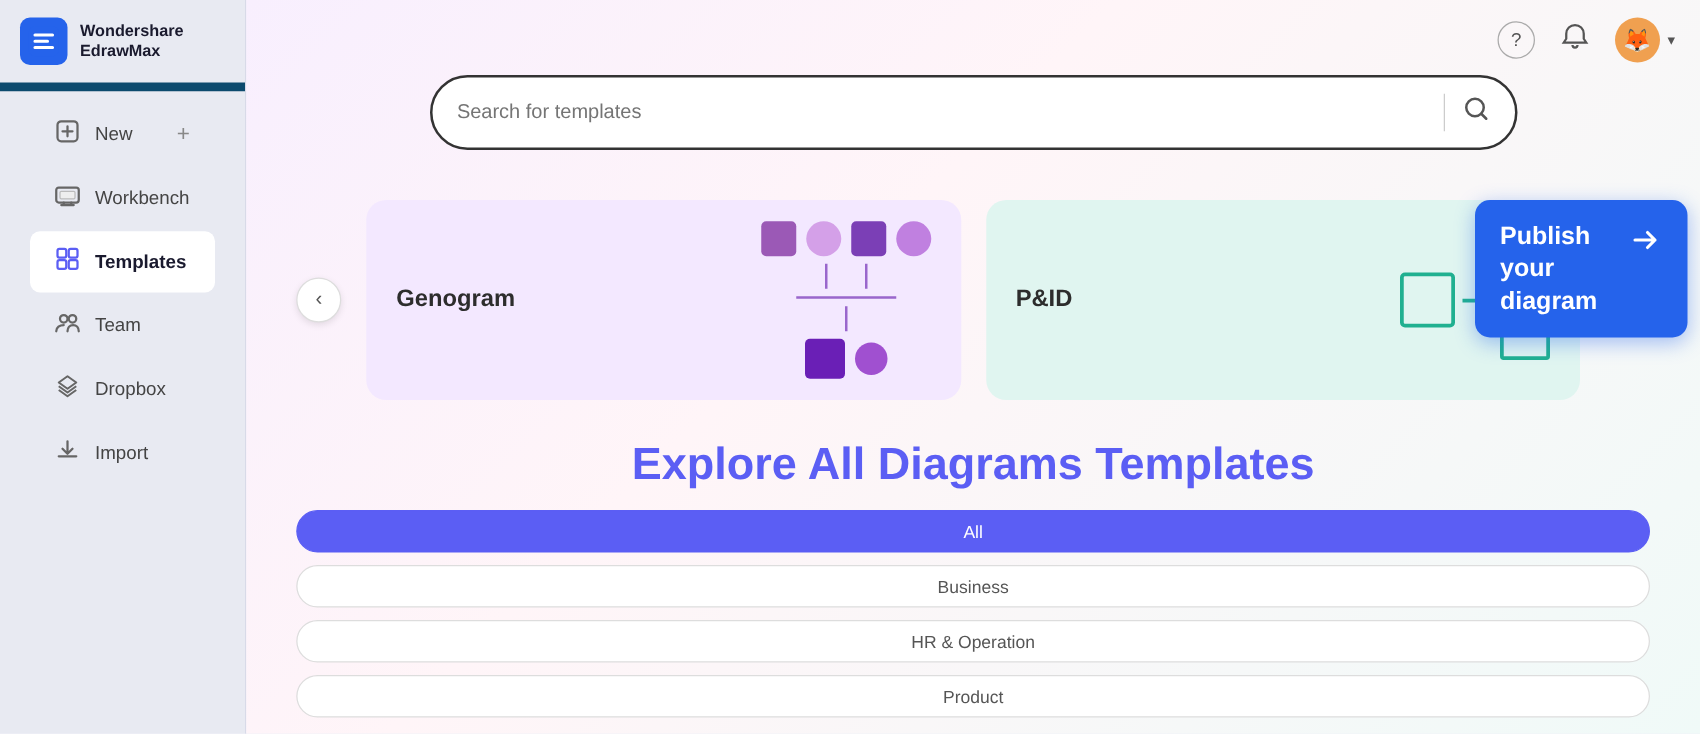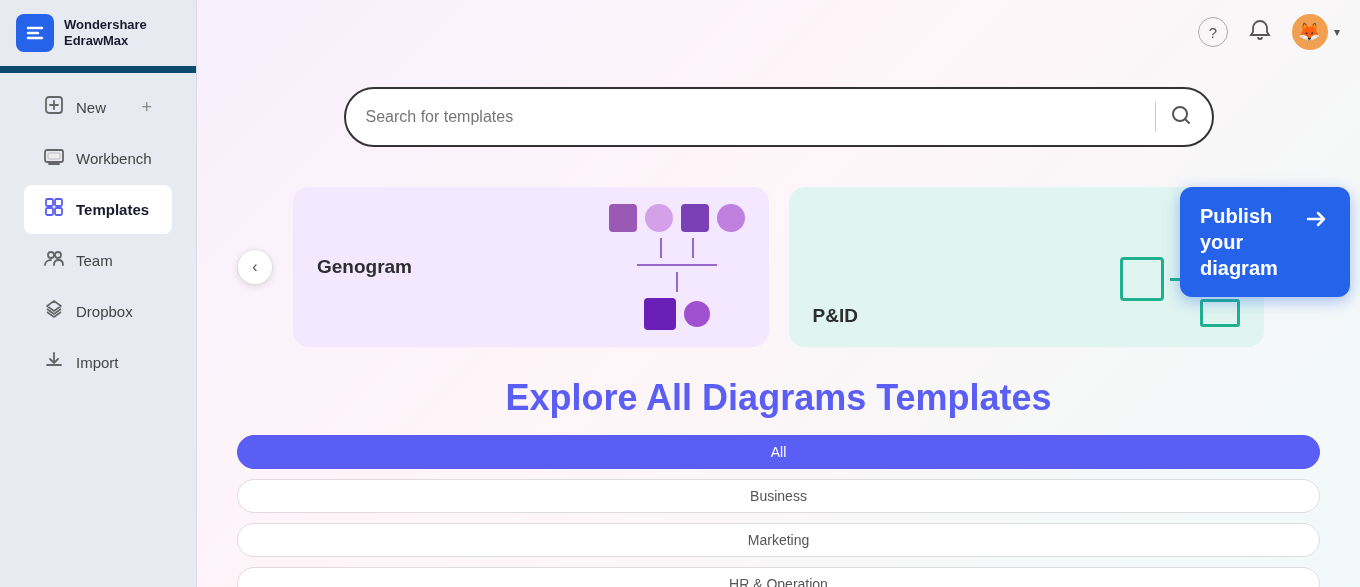--- a/index.html
+++ b/index.html
@@ -140,21 +140,20 @@
     #search-box {
       display: flex;
       align-items: center;
       background: white;
       border: 2px solid #333;
       border-radius: 30px;
       width: 870px;
       max-width: 100%;
       padding: 0 20px;
       height: 60px;
-      margin-top: 27px;
     }
     #search-input {
       flex: 1;
       border: none;
       outline: none;
       font-size: 16px;
       color: #999;
       background: transparent;
     }
     #search-divider {
@@ -211,21 +210,21 @@
       padding: 20px 24px;
       cursor: pointer;
       font-size: 20px;
       font-weight: 700;
       color: #333;
       position: relative;
       overflow: hidden;
     }
     .card-genogram { background: #f3e8ff; }
     .card-org { background: #fde8ee; }
-    .card-pid { background: #e0f5f0; align-items: flex-end; }
+    .card-pid { background: #e0f5f0; }
 
     .card-label { font-size: 19px; font-weight: 700; color: #2d2d2d; }
     .card-visual { flex-shrink: 0; }
 
     
     .genogram-visual {
       display: flex;
       flex-direction: column;
       align-items: center;
       gap: 6px;
@@ -496,19 +495,18 @@
   </div>
 
   <div id="explore-section">
     <div id="explore-title">
       <span>Explore </span>
       <span style="color:#5b5ef4;">All Diagrams Templates</span>
     </div>
     <div id="category-tabs">
       <div class="cat-tab active">All</div>
       <div class="cat-tab">Business</div>
-      <div class="cat-tab">Marketing</div>
       <div class="cat-tab">HR &amp; Operation</div>
       <div class="cat-tab">Product</div>
     </div>
   </div>
 
 </main>
 
 </body></html>

